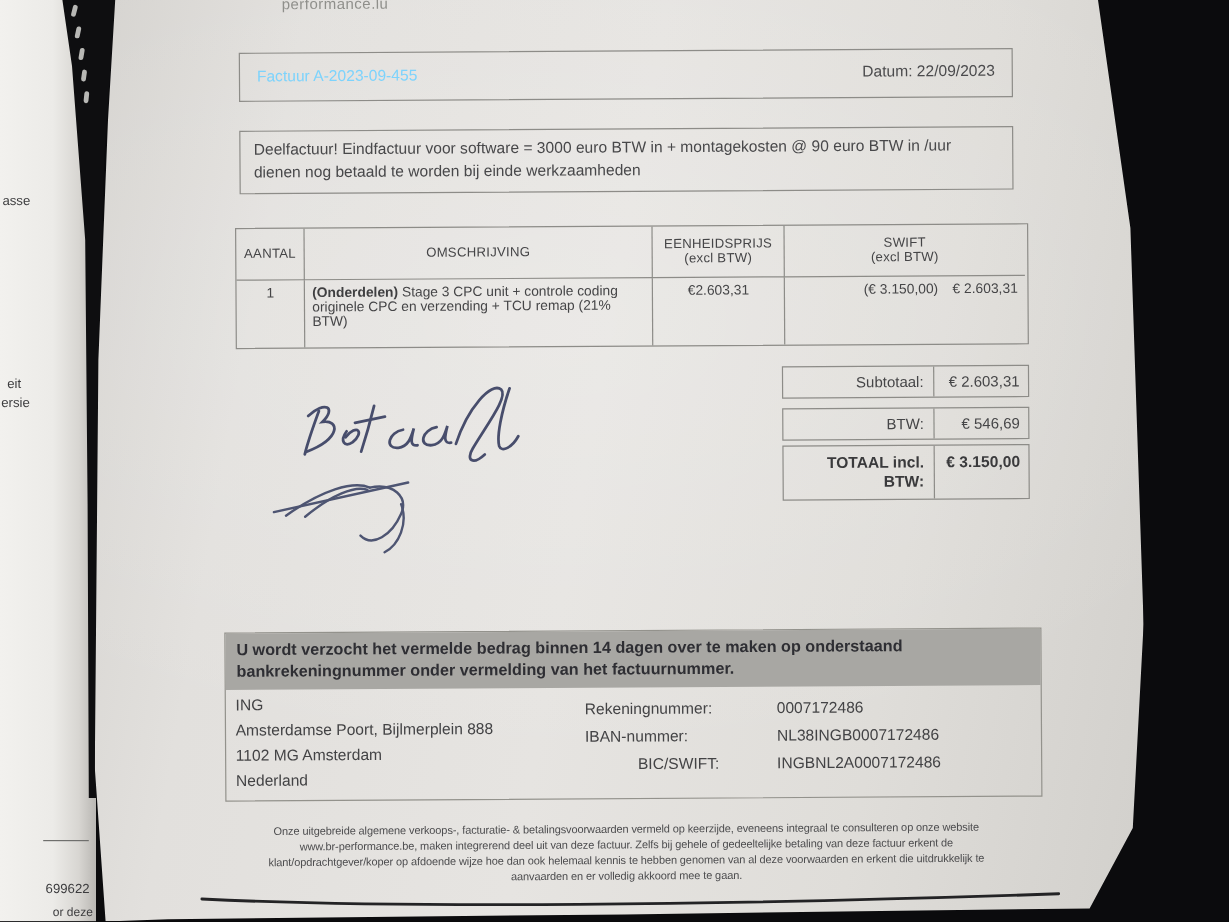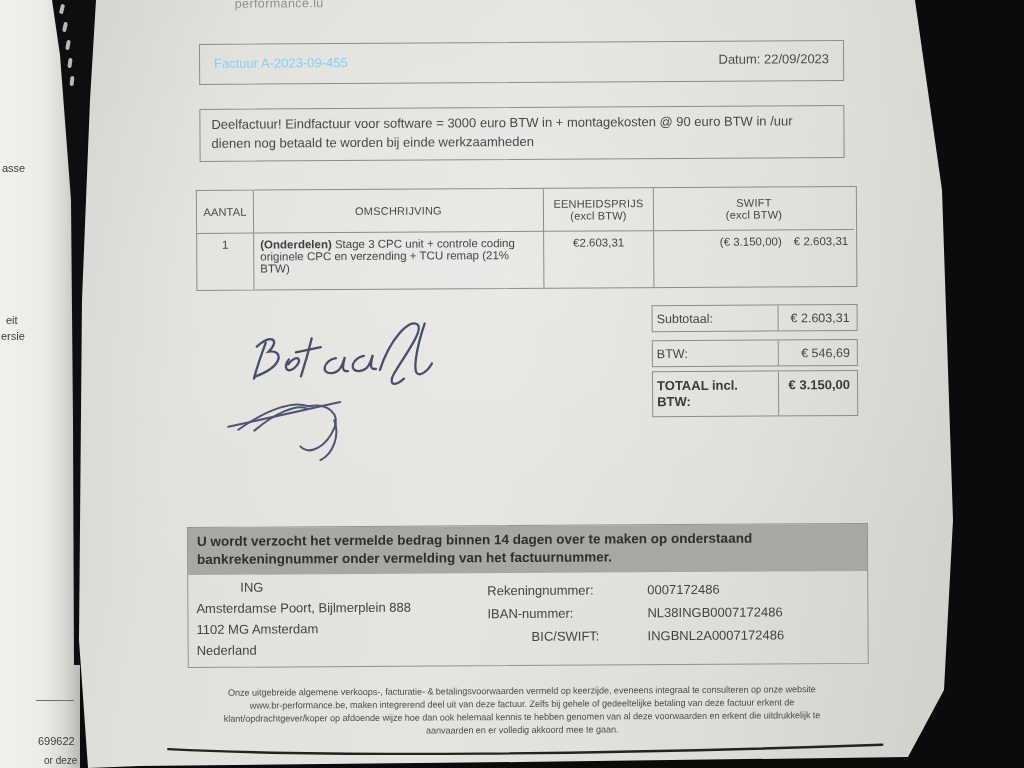--- a/index.html
+++ b/index.html
@@ -47,21 +47,21 @@
              text-align:center;min-height:43px;font-size:11px;letter-spacing:.2px;}
   #items .body-c{min-height:56px;}
   .cell-center{text-align:center;}
   .cell-right{text-align:right;}
   .desc b{font-weight:bold;color:#3f3f41;}
   .prijs-old{margin-right:12px;}
 
   
   .tot-box{position:absolute;left:652px;width:206px;border:1px solid #8d8c88;
            display:grid;grid-template-columns:125px 79px;box-sizing:border-box;font-size:12.5px;color:#454547;}
-  .tot-box .lbl{text-align:left;padding:6px 8px 5px 4px;}
+  .tot-box .lbl{text-align:right;padding:6px 8px 5px 4px;}
   .tot-box .val{text-align:right;padding:6px 7px 5px 4px;border-left:1px solid #8d8c88;}
   #tot-sub{top:306px;}#tot-btw{top:341px;}
   #tot-tot{top:372px;font-weight:bold;color:#3a3a3c;font-size:13px;}
   #tot-tot .lbl{line-height:1.25;}
 
   
   #ink{position:absolute;left:222px;top:315px;}
 
   
   #pay-box{position:absolute;left:186px;top:525px;width:681px;height:141px;border:1.5px solid #93928c;box-sizing:border-box;}
@@ -169,21 +169,21 @@
         <path d="M86,90 C106,86 118,98 112,112 C104,130 88,140 78,130"></path>
         <path d="M112,104 C118,120 110,138 98,144"></path>
       </g>
     </svg>
 
     <div id="pay-box">
       <div id="pay-gray">
         <div class="pay-line l1">U wordt verzocht het vermelde bedrag binnen 14 dagen over te maken op onderstaand</div>
         <div class="pay-line l2">bankrekeningnummer onder vermelding van het factuurnummer.</div>
       </div>
-      <div class="bank-item" style="left:8px;top:52px;margin-left:44px;">ING</div>
+      <div class="bank-item" style="left:8px;top:52px;">ING</div>
       <div class="bank-item" style="left:8px;top:73px;">Amsterdamse Poort, Bijlmerplein 888</div>
       <div class="bank-item" style="left:8px;top:94px;text-align:center;">1102 MG Amsterdam</div>
       <div class="bank-item" style="left:8px;top:115px;">Nederland</div>
 
       <div class="bank-item" style="left:299px;top:57px;">Rekeningnummer:</div>
       <div class="bank-item" style="left:299px;top:80px;">IBAN-nummer:</div>
       <div class="bank-item" style="left:299px;top:103px;margin-left:44px;">BIC/SWIFT:</div>
 
       <div class="bank-item" style="left:459px;top:57px;">0007172486</div>
       <div class="bank-item" style="left:459px;top:80px;">NL38INGB0007172486</div>

